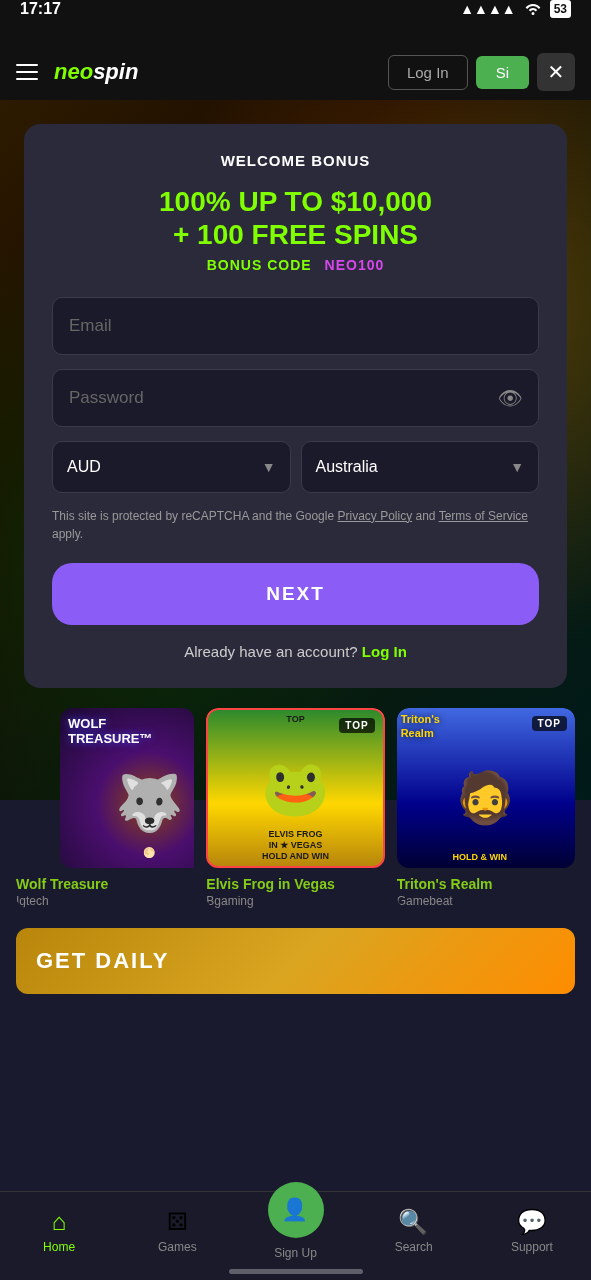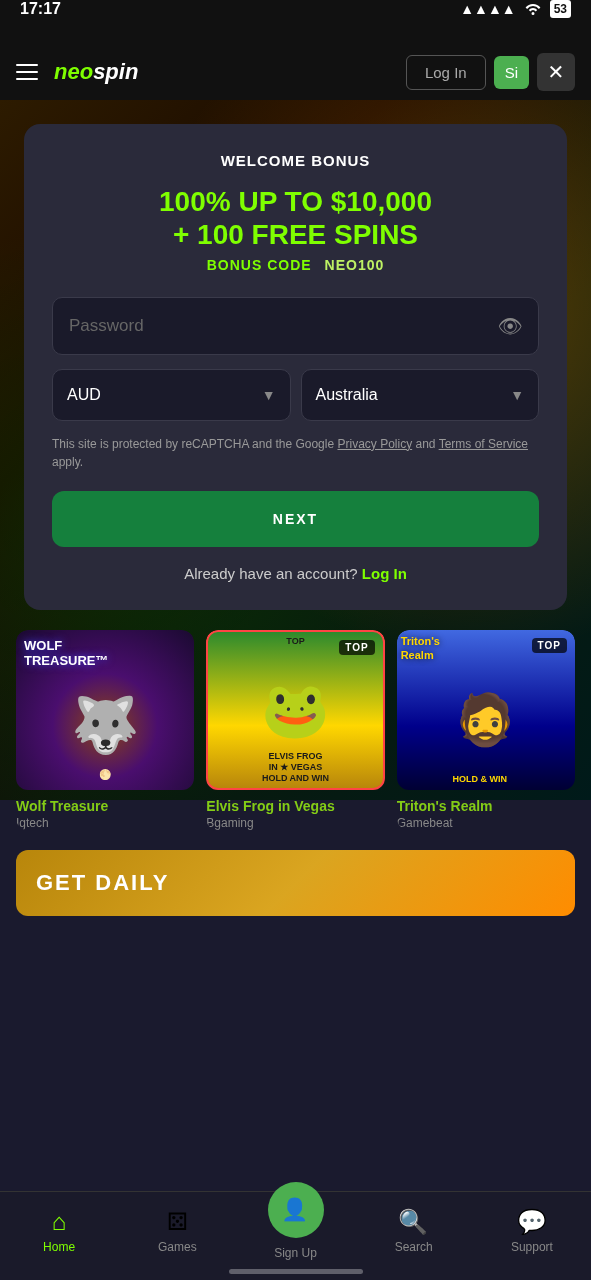--- a/index.html
+++ b/index.html
@@ -100,21 +100,21 @@
       border-radius: 6px;
       padding: 8px 18px;
       font-size: 15px;
       cursor: pointer;
     }
     .btn-signup-nav {
       background: #4caf50;
       border: none;
       color: #fff;
       border-radius: 6px;
-      padding: 8px 11px;
+      padding: 8px 20px;
       font-size: 15px;
       cursor: pointer;
     }
     .btn-close-nav {
       background: #333;
       border: none;
       color: #fff;
       border-radius: 6px;
       width: 38px;
       height: 38px;
@@ -259,26 +259,26 @@
       line-height: 1.5;
       margin-bottom: 20px;
     }
     .recaptcha-text a {
       color: #999;
       text-decoration: underline;
     }
 
     .btn-next {
       width: 100%;
-      background: #15803d;
+      background: #8b5cf6;
       border: none;
-      border-radius: 12px;
+      border-radius: 20px;
       padding: 20px;
       color: #fff;
-      font-size: 14px;
+      font-size: 19px;
       font-weight: 800;
       letter-spacing: 2px;
       cursor: pointer;
       margin-bottom: 18px;
     }
 
     .login-prompt {
       text-align: center;
       color: #ccc;
       font-size: 15px;
@@ -327,20 +327,21 @@
       font-size: 10px;
       font-weight: 700;
       padding: 2px 6px;
       border-radius: 4px;
       letter-spacing: 1px;
     }
     
     .wolf-art {
       background: radial-gradient(circle at 50% 60%, #8B4513 0%, #4a0e6e 40%, #1a0a30 100%);
       position: relative;
+      margin-left: 44px;
     }
     .wolf-title {
       position: absolute;
       top: 8px;
       left: 8px;
       color: #fff;
       font-size: 13px;
       font-weight: 900;
       text-shadow: 0 0 8px #4444ff;
       line-height: 1.2;
@@ -494,23 +495,26 @@
 
 <div class="bg-scene"></div>
 
 <div class="modal-overlay">
   <div class="modal">
 
     <div class="modal-title">WELCOME BONUS</div>
     <div class="modal-bonus-amount">100% UP TO $10,000</div>
     <div class="modal-bonus-spins">+ 100 FREE SPINS</div>
     <div class="modal-bonus-code">
-      <span>BONUS CODE </span><span style="color:#bef264;margin-left:8px;">NEO100</span>
-    </div>
-
+      <span>BONUS CODE </span><span style="color:#d946ef;margin-left:8px;">NEO100</span>
+    </div>
+
+    <div class="form-group">
+      <input class="form-input" type="email" placeholder="Email" style="">
+    </div>
 
     <div class="form-group password-wrapper">
       <input class="form-input" type="password" placeholder="Password" style="">
       <span class="eye-icon">👁</span>
     </div>
 
     <div class="select-row">
       <div class="select-btn">
         <span>AUD</span>
         <span class="chevron">▼</span>

